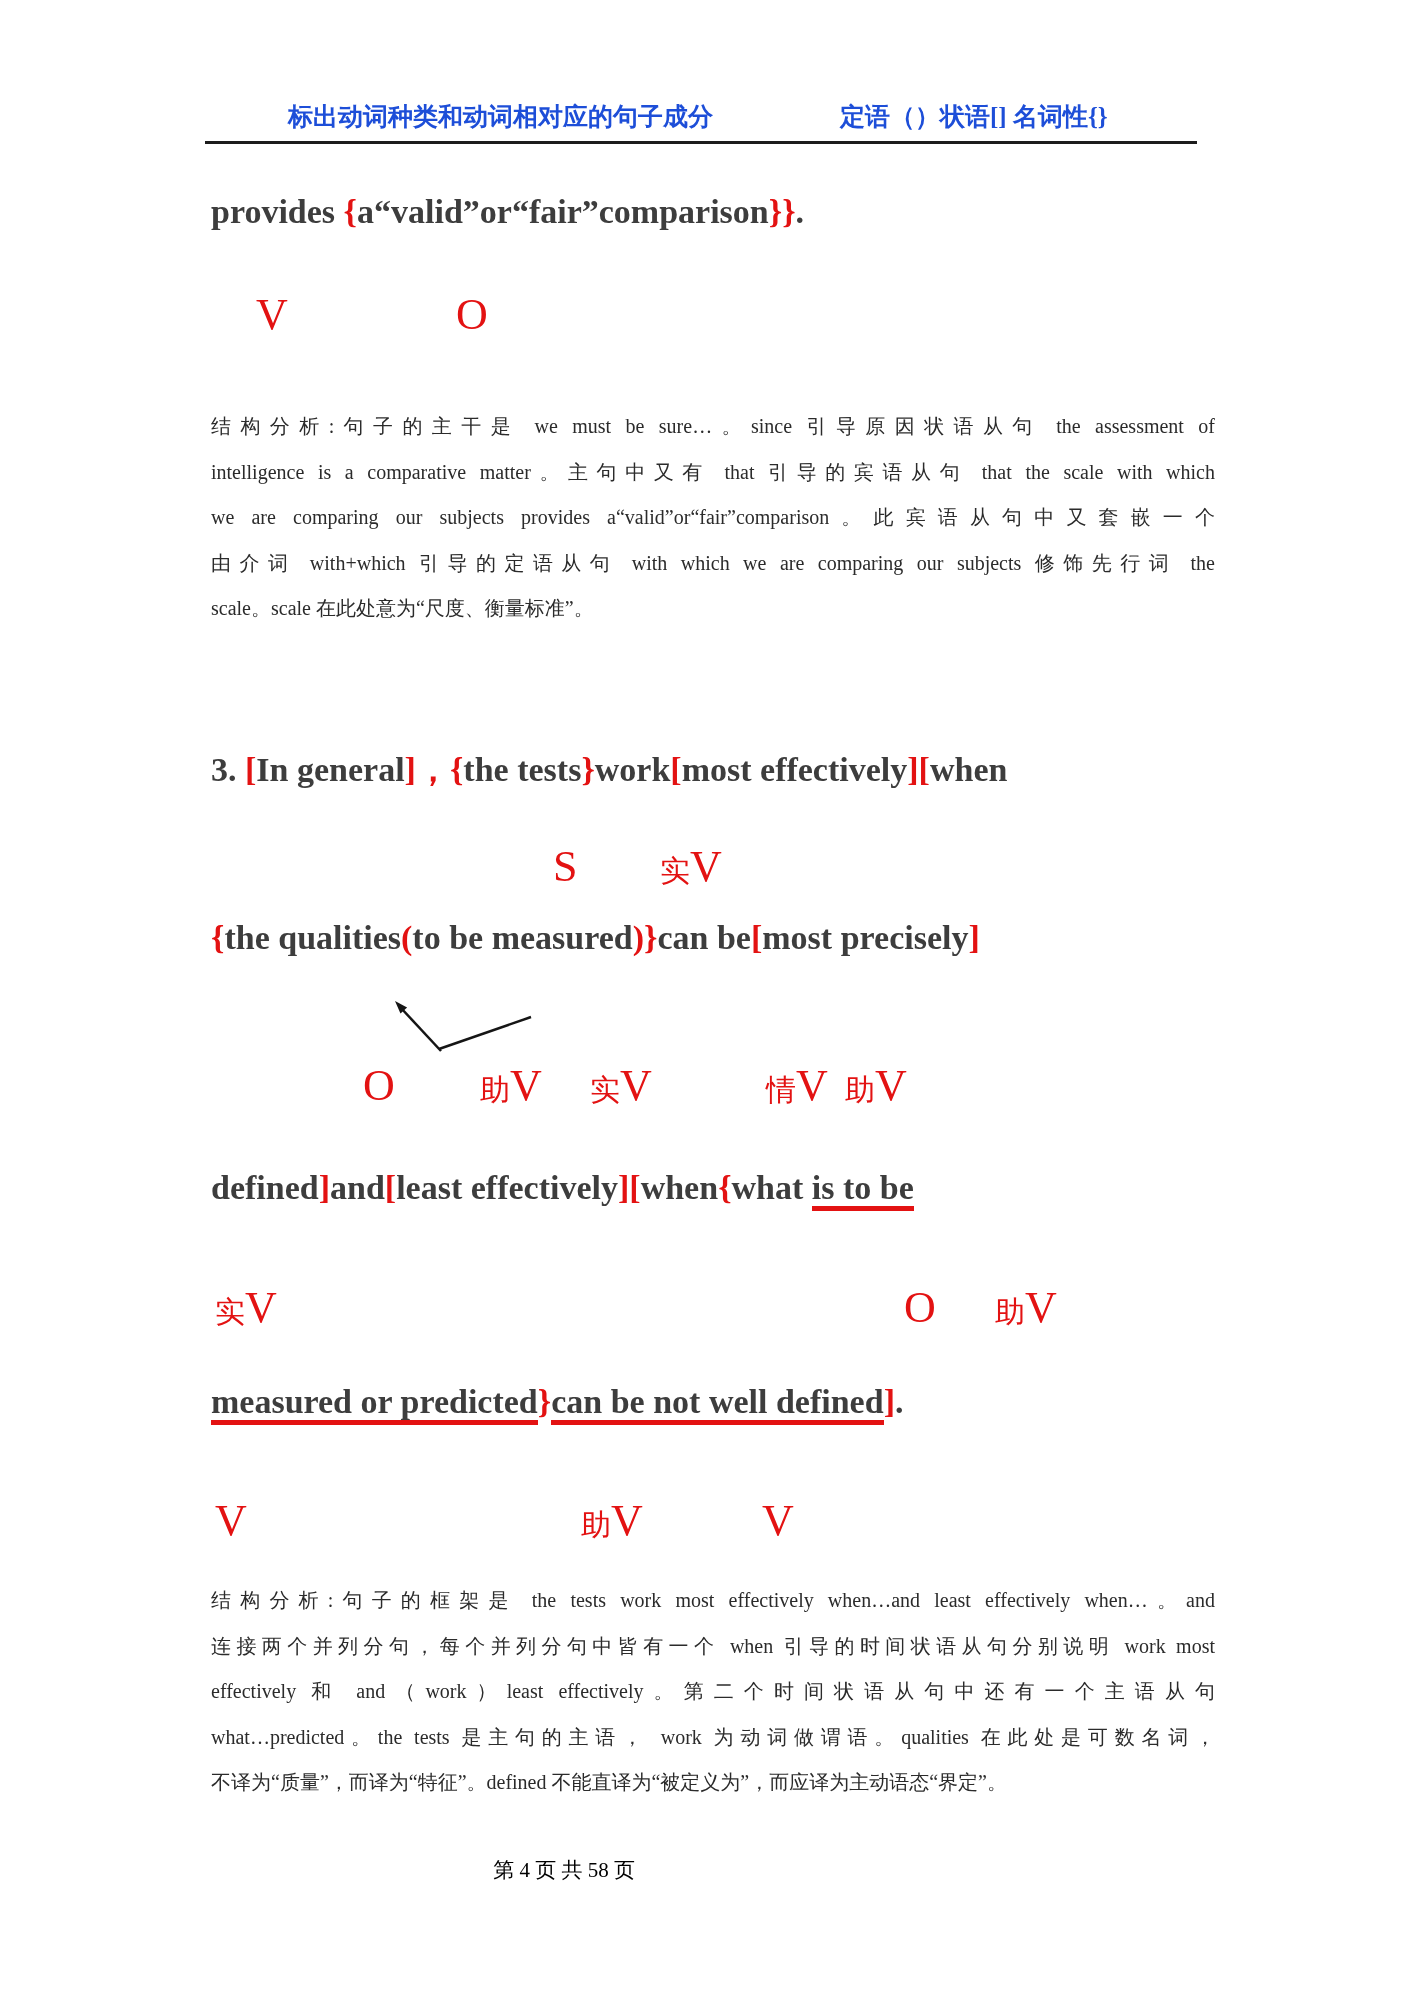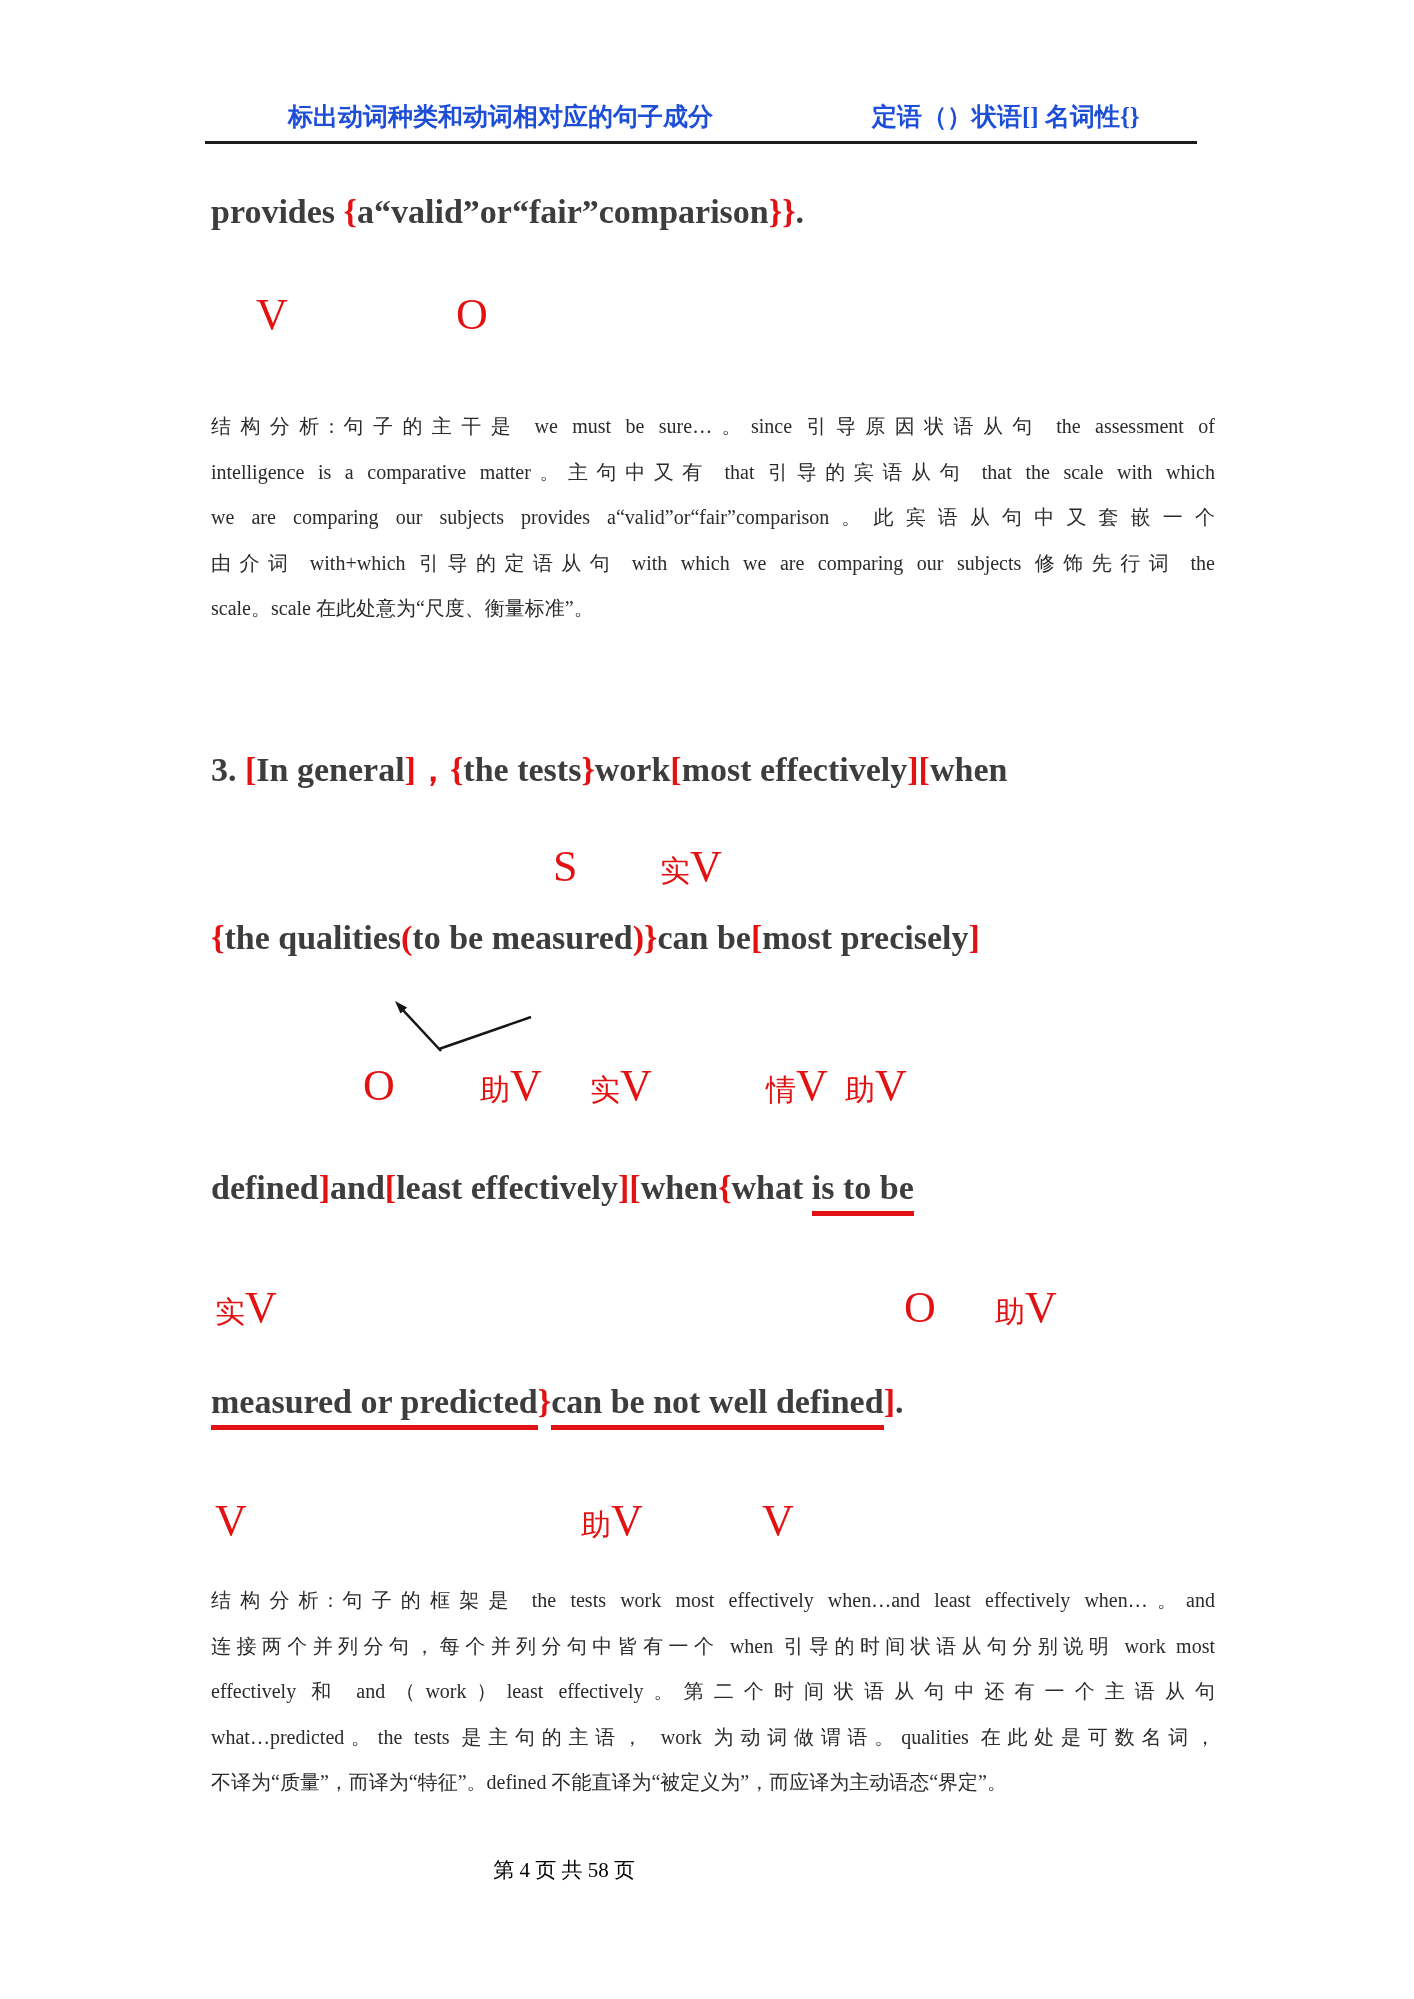--- a/index.html
+++ b/index.html
@@ -3,27 +3,27 @@
 <meta charset="utf-8">
 <style>
   html,body { margin:0; padding:0; background:#ffffff; }
   .page {
     position:relative; width:1414px; height:1999px; background:#ffffff;
     font-family:"Liberation Serif","DejaVu Serif",serif; overflow:hidden;
   }
   
   .hdr-text { position:absolute; top:100px; font-size:25px; font-weight:bold; color:#1d4ed8; white-space:nowrap; }
   .hdr-left { left:288px; }
-  .hdr-right { left:872px; }
+  .hdr-right { left:840px; }
   .hdr-rule { position:absolute; top:141px; left:205px; width:992px; border-top:3px solid #1c1c1c; }
   
   .sentence { position:absolute; left:211px; font-size:34px; line-height:60px; font-weight:bold; color:#3d3d3d; white-space:nowrap; }
   .seg-black { color:#3d3d3d; }
   .seg-red { color:#e31212; }
-  .seg-black-underline { color:#3d3d3d; border-bottom:5px solid #e31212; padding-bottom:5px; }
+  .seg-black-underline { color:#3d3d3d; border-bottom:5px solid #e31212; }
   
   .label-row { position:absolute; left:0; top:0; width:100%; height:52px; }
   .glabel { position:absolute; top:0; color:#e31212; font-size:44px; line-height:48px; white-space:nowrap; }
   .glabel-prefix { font-size:30px; }
   
   .analysis { position:absolute; left:211px; width:1004px; font-size:20px; color:#2b2b2b; }
   .analysis .line { line-height:45.5px; text-align:justify; text-align-last:justify; }
   .analysis .line.natural { text-align:left; text-align-last:left; }
   
   .footer { position:absolute; top:1856px; left:0; width:1128px; text-align:center; font-size:21px; color:#000000; }

